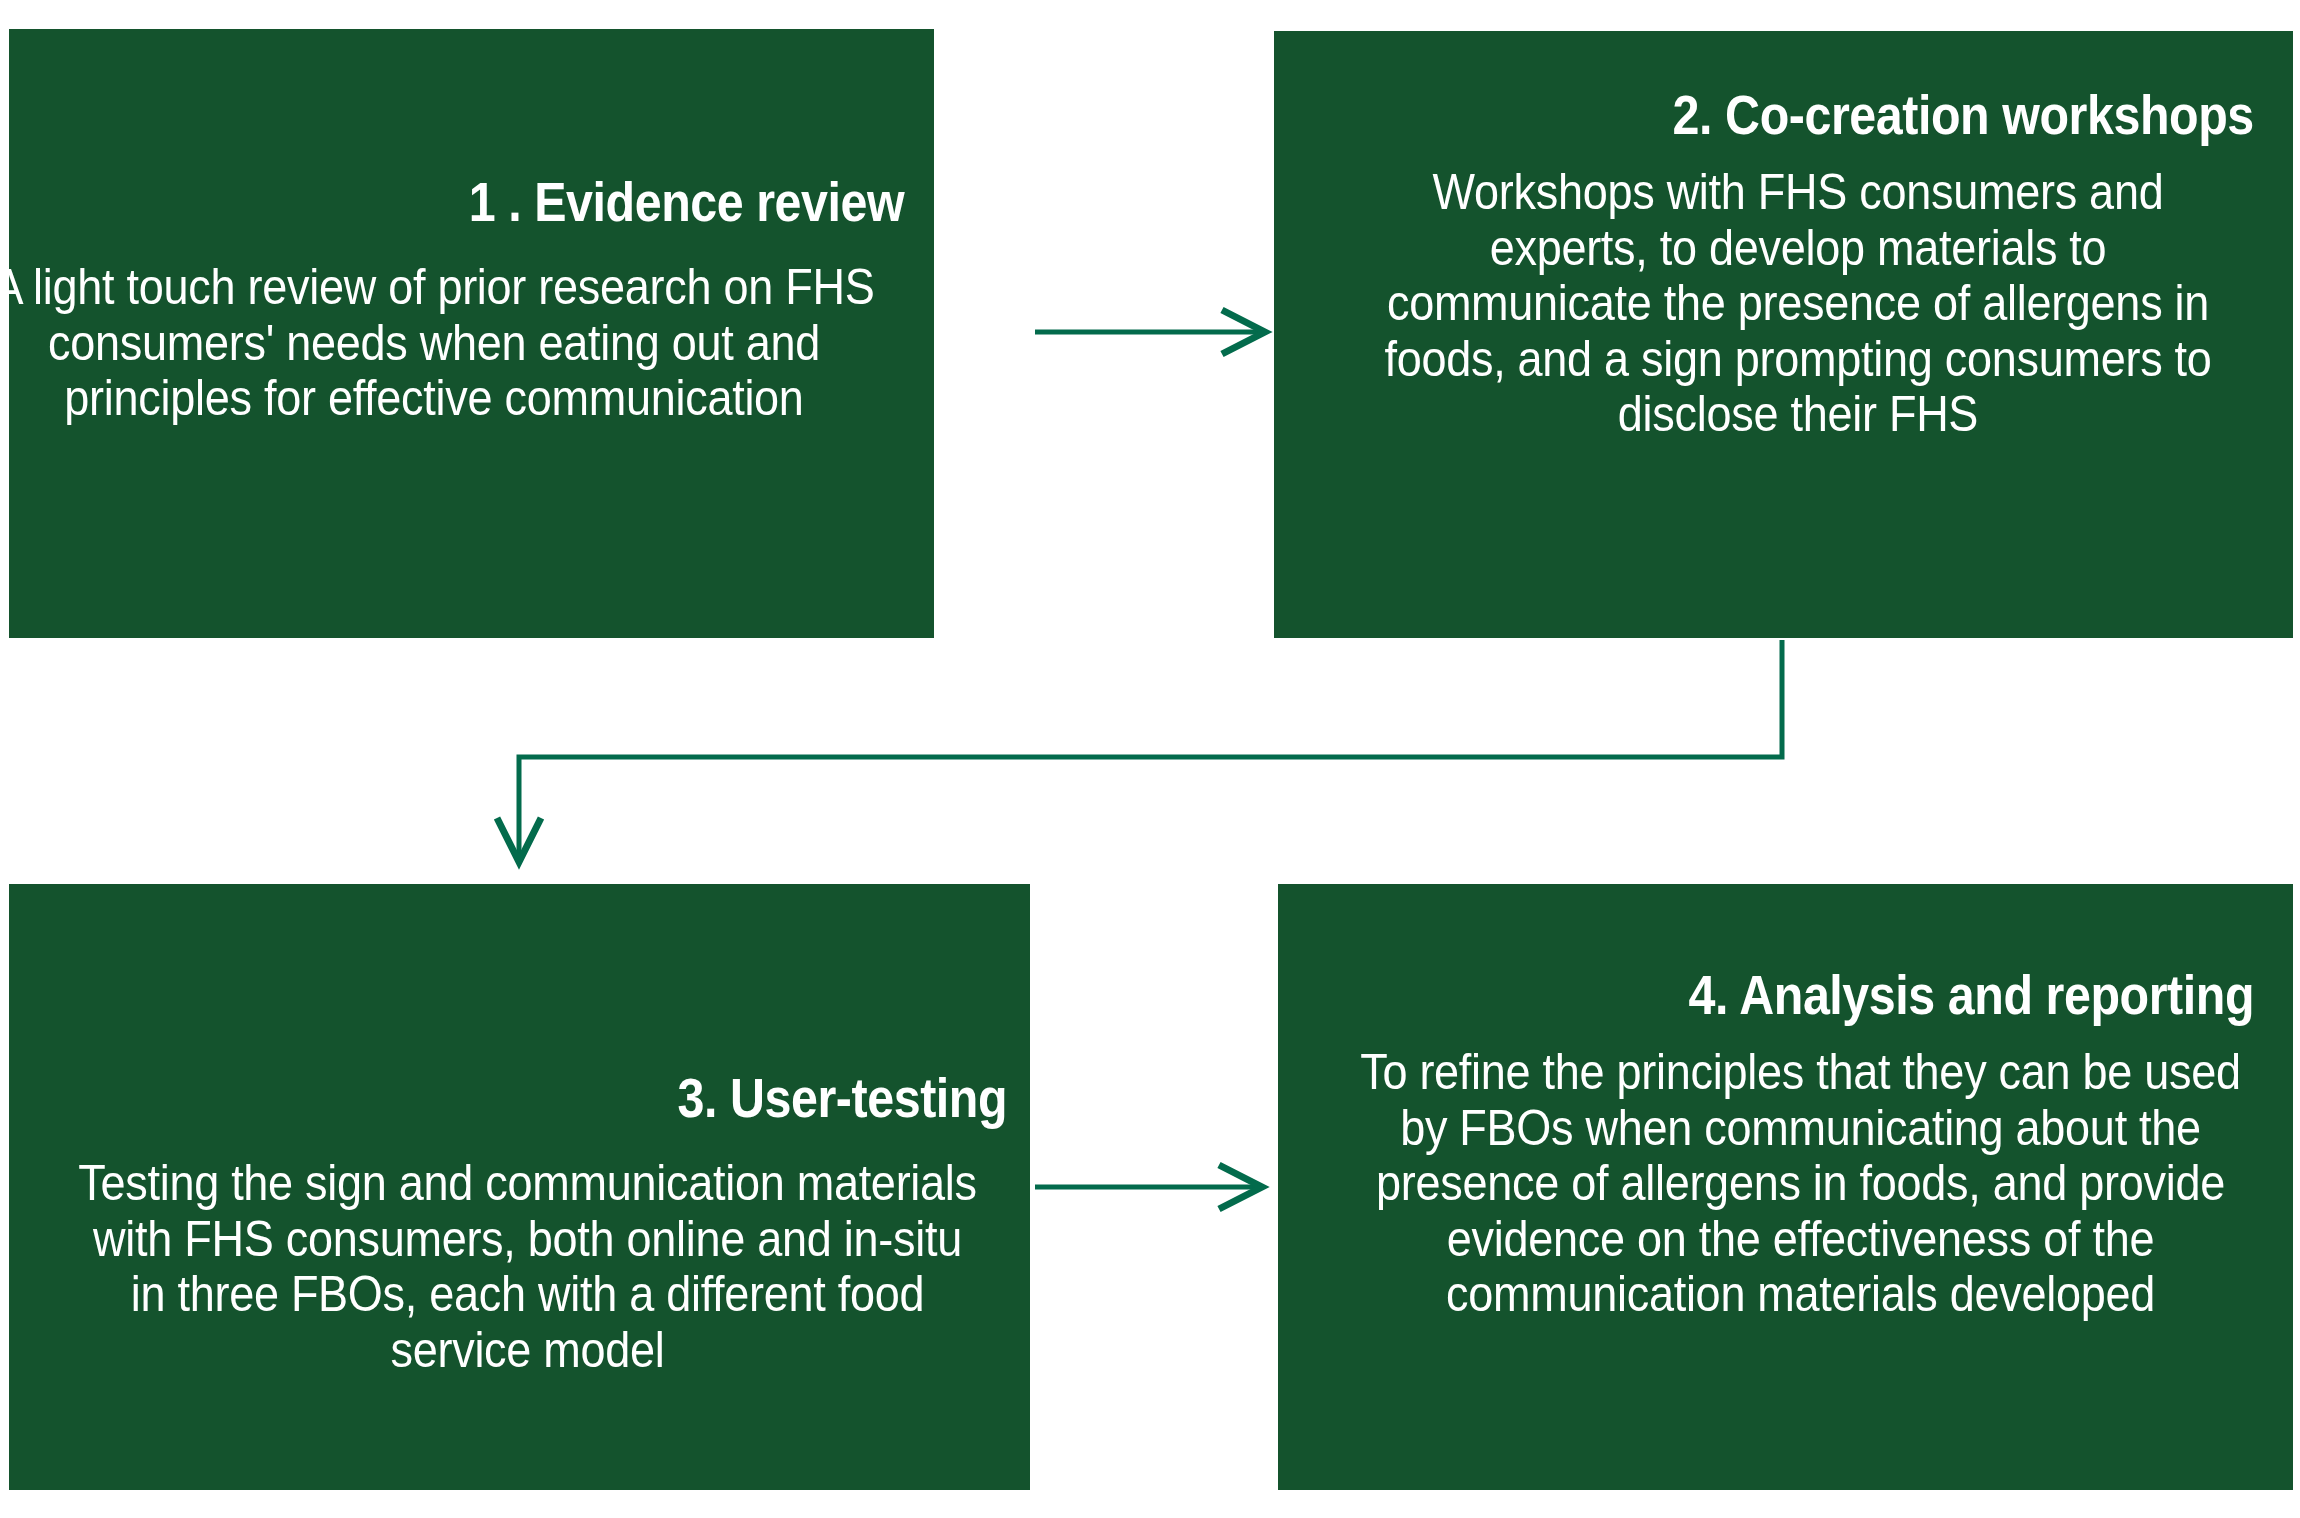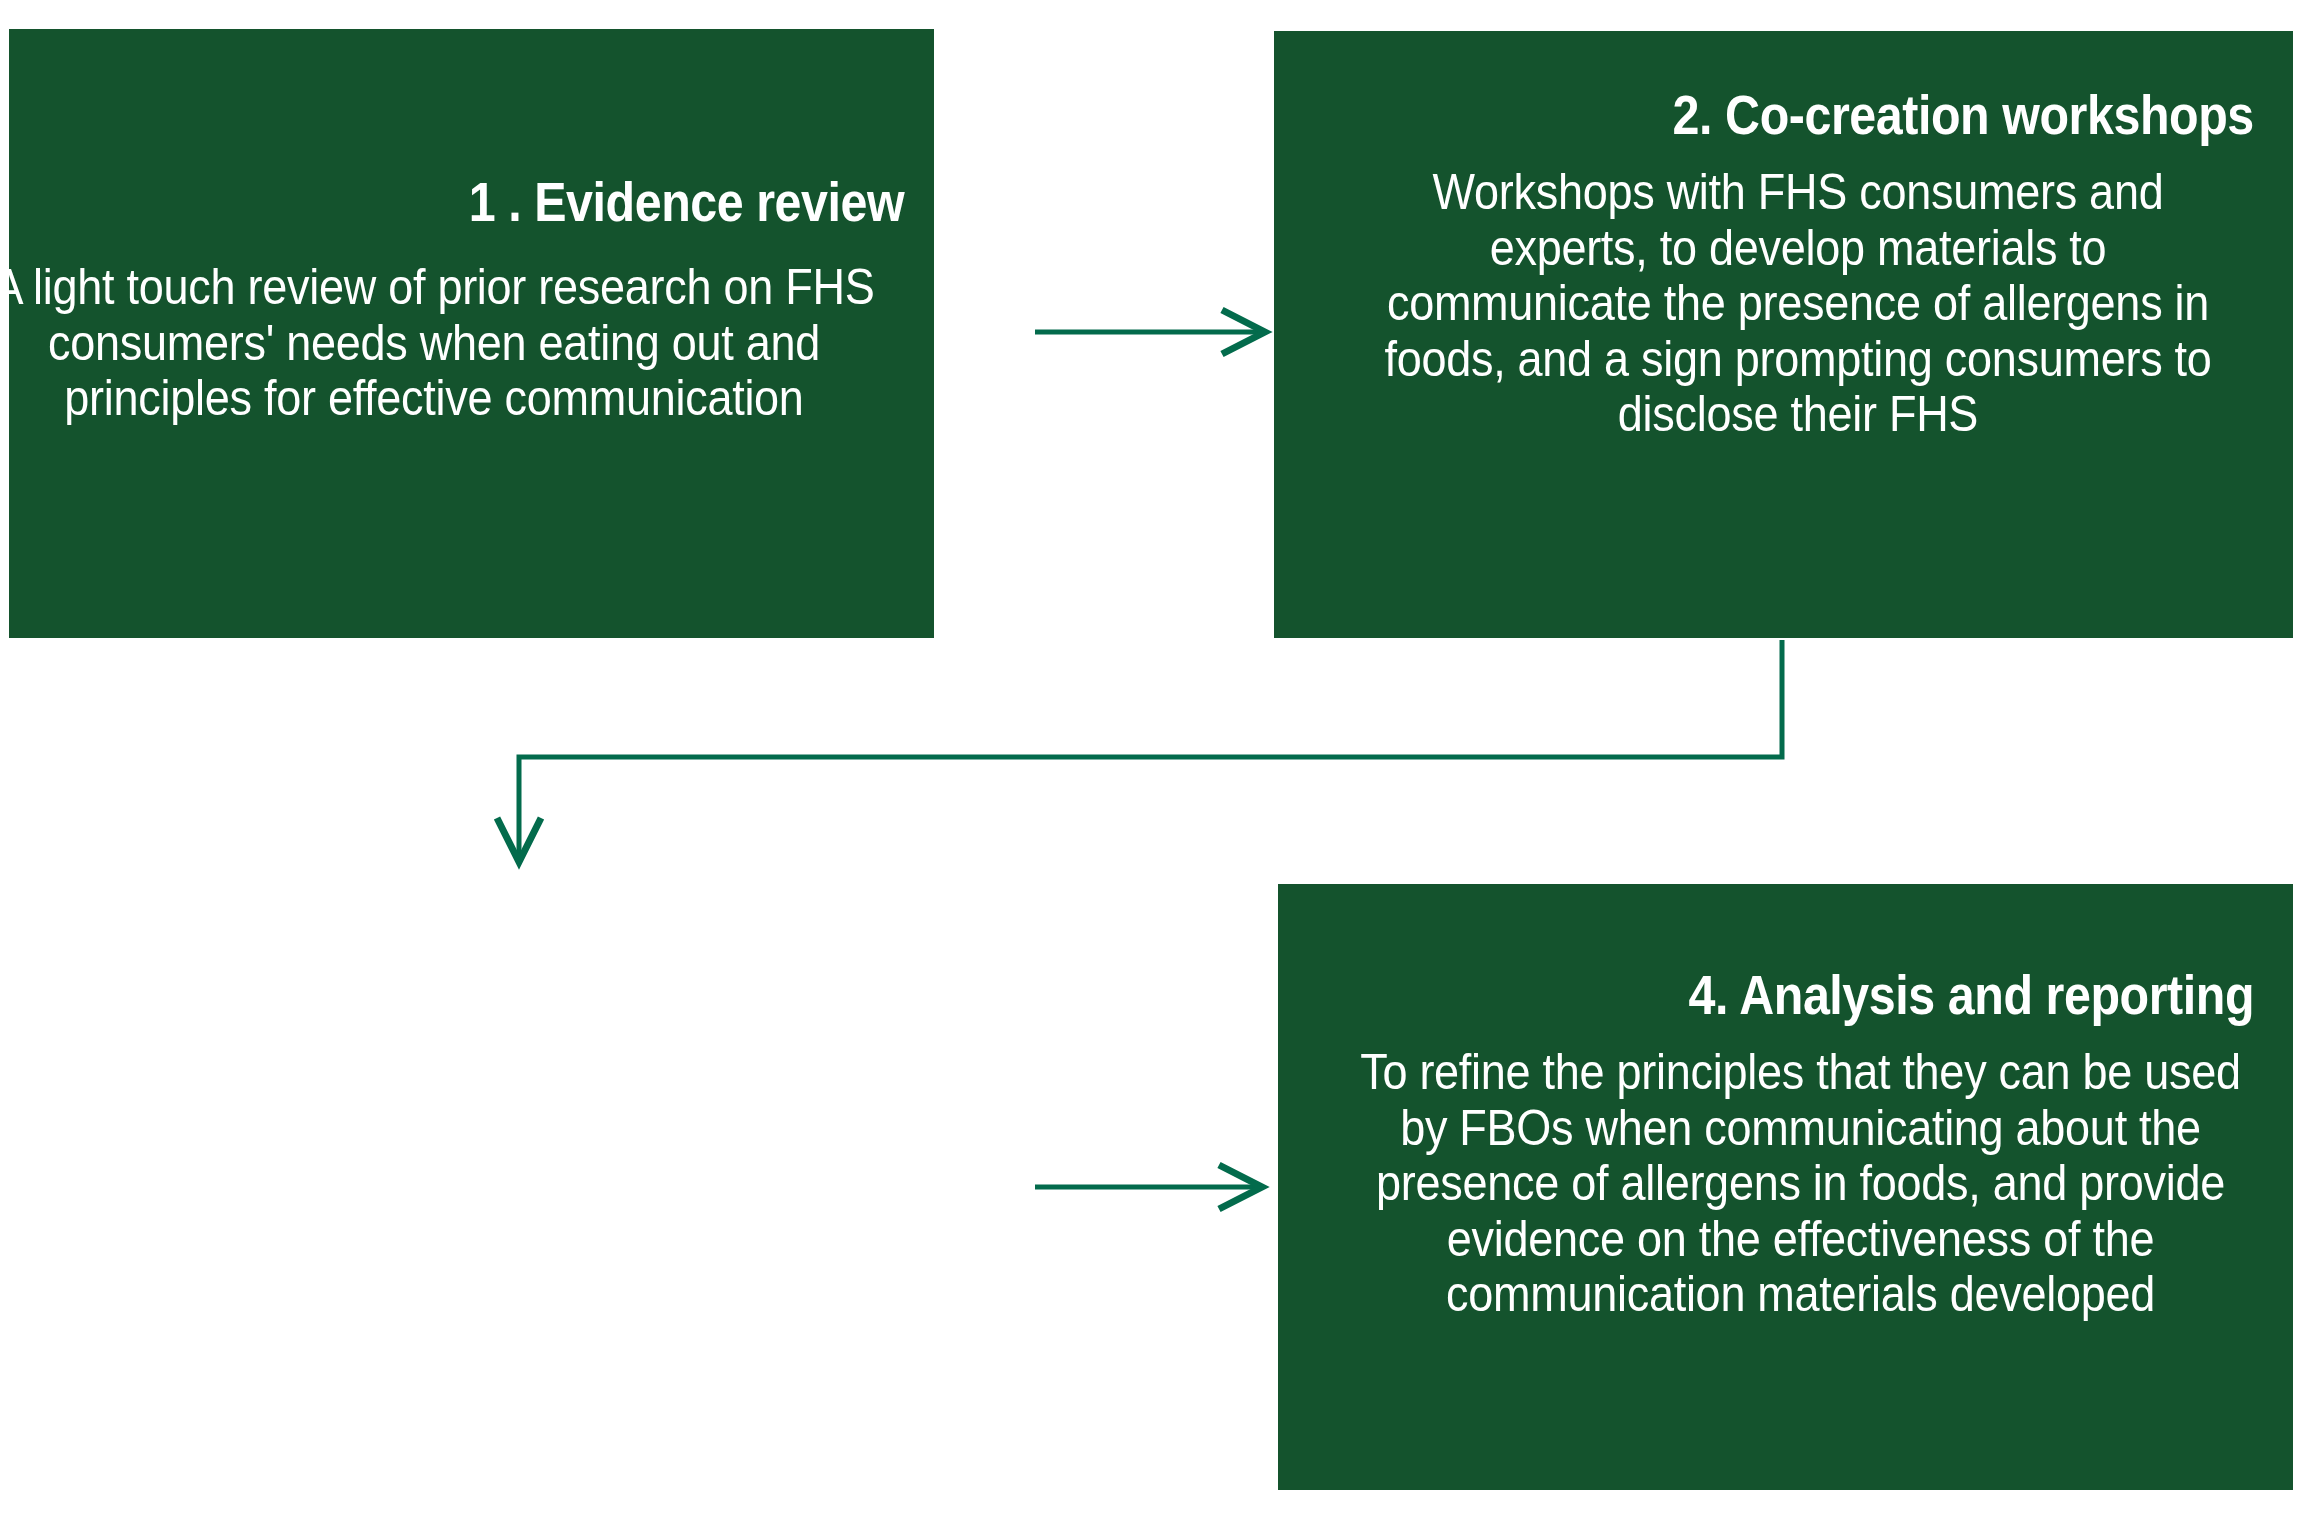--- a/index.html
+++ b/index.html
@@ -94,20 +94,24 @@
   <div class="flow-box" id="box-1">
     <div class="box-title">1 . Evidence review</div>
     <div class="box-body">A light touch review of prior research on FHS consumers' needs when eating out and principles for effective communication</div>
   </div>
 
   <div class="flow-box" id="box-2">
     <div class="box-title">2. Co-creation workshops</div>
     <div class="box-body">Workshops with FHS consumers and experts, to develop materials to communicate the presence of allergens in foods, and a sign prompting consumers to disclose their FHS</div>
   </div>
 
+  <div class="flow-box" id="box-3">
+    <div class="box-title">3. User-testing</div>
+    <div class="box-body">Testing the sign and communication materials with FHS consumers, both online and in-situ in three FBOs, each with a different food service model</div>
+  </div>
 
   <div class="flow-box" id="box-4">
     <div class="box-title">4. Analysis and reporting</div>
     <div class="box-body">To refine the principles that they can be used by FBOs when communicating about the presence of allergens in foods, and provide evidence on the effectiveness of the communication materials developed</div>
   </div>
 
   <svg id="connectors" viewBox="0 0 2300 1518">
 
     <g>
       <line x1="1035" y1="332" x2="1262" y2="332" stroke="#036B4C" stroke-width="5"></line>

